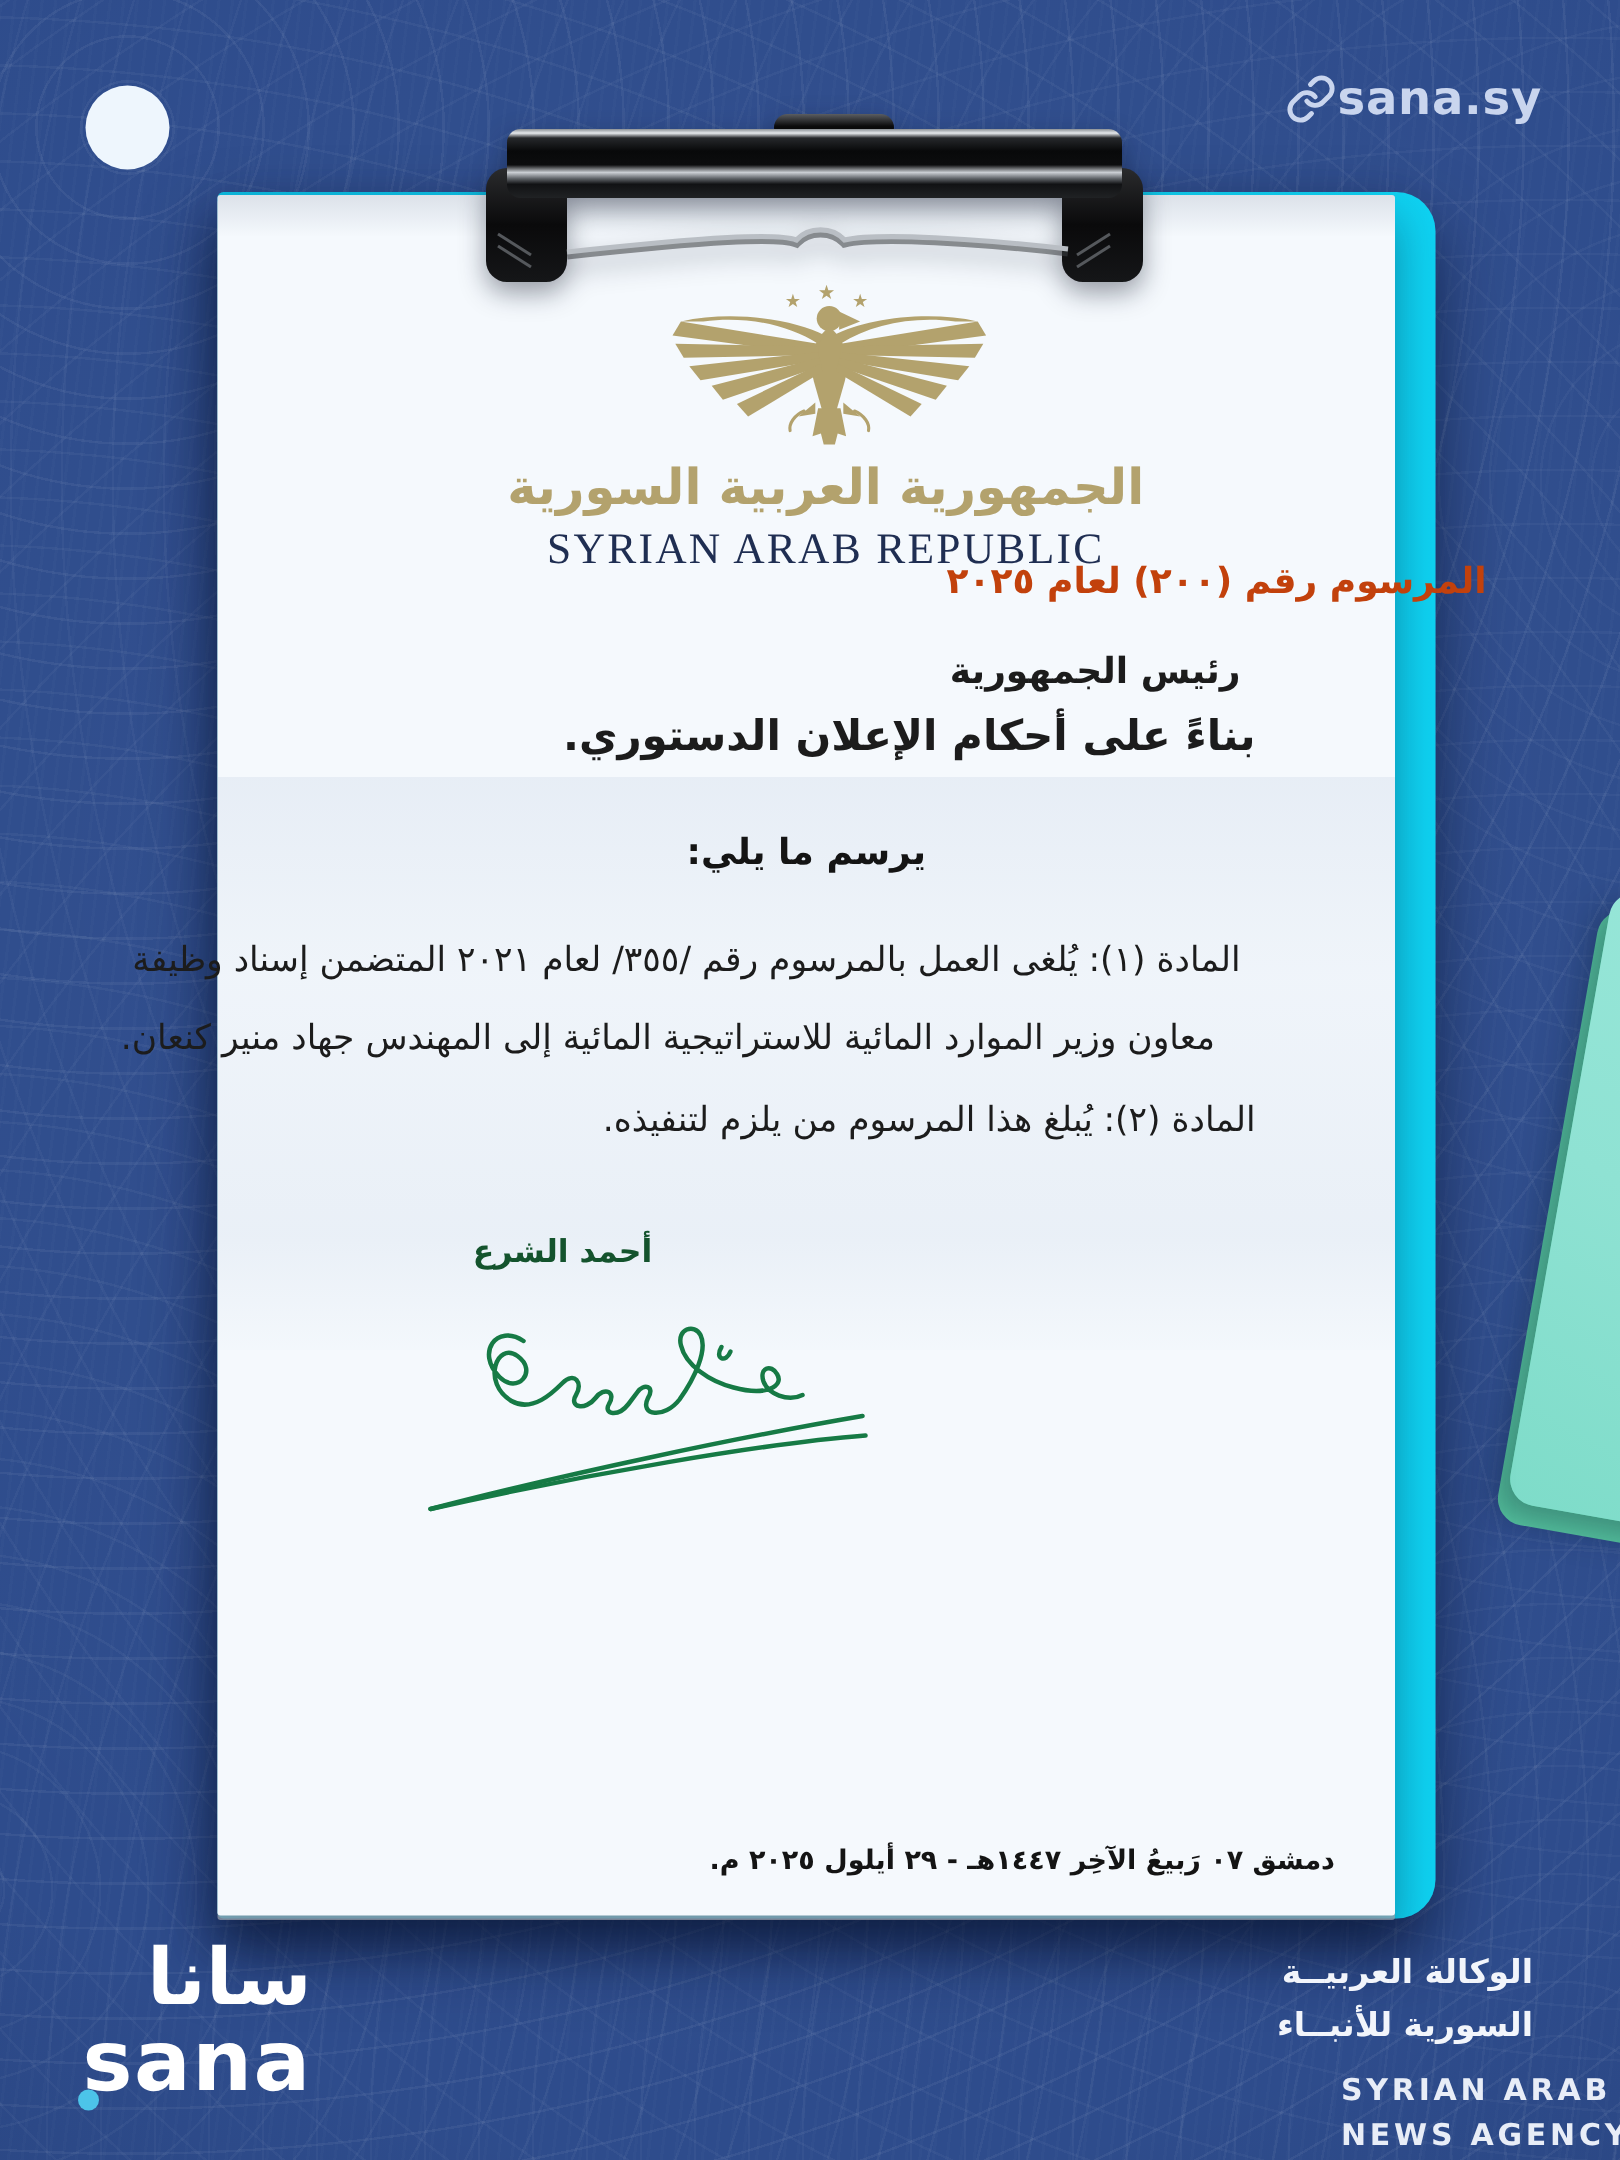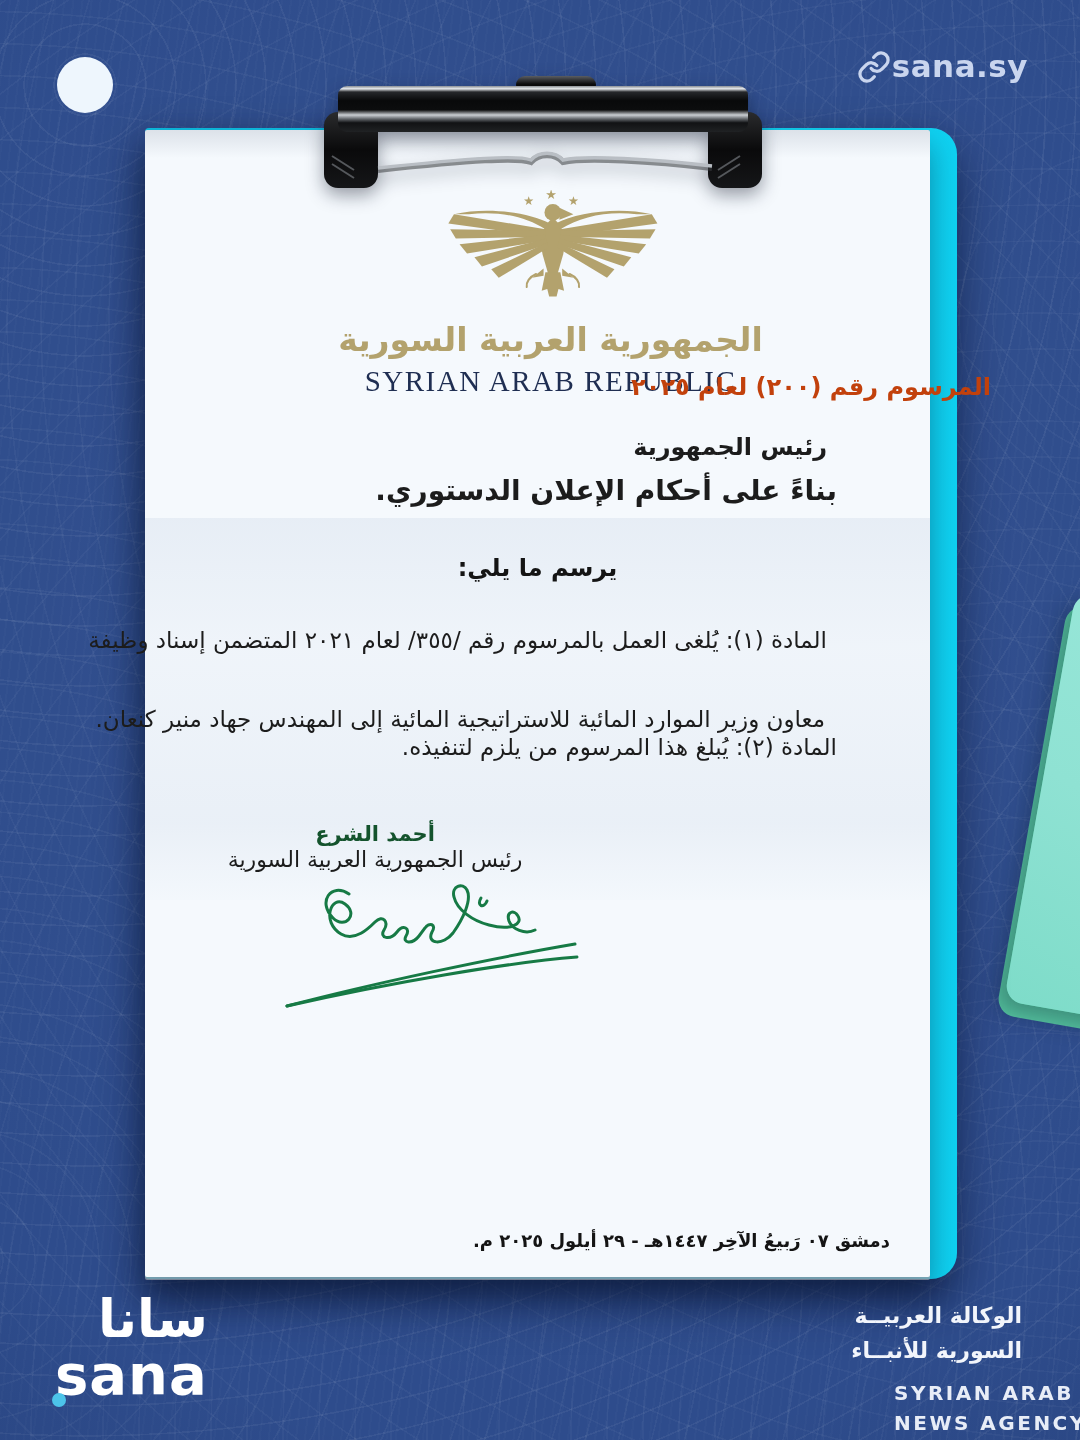--- a/index.html
+++ b/index.html
@@ -9,21 +9,21 @@
     background-color:#2e4c8c;
     background-image:
       radial-gradient(140% 110% at 50% 40%, rgba(255,255,255,0.03) 0%, rgba(0,0,0,0) 55%, rgba(6,14,40,0.28) 100%),
       repeating-radial-gradient(circle at 85px 85px, rgba(255,255,255,0.05) 0 1.6px, transparent 1.6px 30px),
       repeating-radial-gradient(circle at 1130px 320px, rgba(255,255,255,0.035) 0 1.6px, transparent 1.6px 34px),
       repeating-radial-gradient(circle at -30px 1260px, rgba(255,255,255,0.04) 0 1.6px, transparent 1.6px 32px),
       repeating-radial-gradient(circle at 1040px 1430px, rgba(255,255,255,0.035) 0 1.6px, transparent 1.6px 36px),
       repeating-linear-gradient(97deg, rgba(255,255,255,0.015) 0 2px, transparent 2px 9px);
   }
   .white-dot{position:absolute;left:57px;top:57px;width:56px;height:56px;border-radius:50%;background:#eef6fd;}
-  .site-link{position:absolute;right:52px;top:48px;display:flex;align-items:flex-end;gap:1px;
+  .site-link{position:absolute;right:52px;top:48px;display:flex;align-items:center;gap:1px;
     color:#c9d5ee;font-size:31px;font-weight:700;letter-spacing:0.5px;}
   .site-link svg{display:block;}
 
   
   .teal-sheet-shadow{position:absolute;left:1068px;top:604px;width:300px;height:416px;border-radius:18px;
     background:#58c9a3;transform:rotate(10deg);transform-origin:top left;}
   .teal-sheet{position:absolute;left:1076px;top:592px;width:300px;height:415px;border-radius:18px;
     background:linear-gradient(200deg,#9ae8da 0%,#8fe2d3 55%,#7edcc9 100%);
     transform:rotate(10deg);transform-origin:top left;
     box-shadow:-8px 10px 22px rgba(8,25,45,0.35);}
@@ -34,31 +34,31 @@
     box-shadow:0 22px 45px rgba(3,12,38,0.55);}
   .paper{position:absolute;left:145px;top:130px;width:785px;height:1147px;border-radius:2px;
     background:#f5f9fd;
     box-shadow:0 3px 0 rgba(150,160,172,0.75), 0 16px 30px rgba(4,12,35,0.35);}
   .paper::before{content:"";position:absolute;left:0;top:0;width:100%;height:28px;
     background:linear-gradient(180deg,rgba(88,104,128,0.16),rgba(88,104,128,0));}
   .paper-band{position:absolute;left:0;top:388px;width:100%;height:382px;
     background:linear-gradient(180deg,rgba(150,172,203,0.15) 0%,rgba(150,172,203,0.06) 35%,rgba(150,172,203,0.12) 80%,rgba(150,172,203,0.02) 100%);}
   .rtl{direction:rtl;unicode-bidi:plaintext;}
   .emblem-group{position:absolute;left:50%;top:60px;transform:translateX(calc(-50% + 13px));text-align:center;width:700px;}
-  .title-ar{margin-top:16px;font-size:33px;font-weight:700;color:#b3a26d;line-height:1.1;}
+  .title-ar{margin-top:1px;font-size:33px;font-weight:700;color:#b3a26d;line-height:1.1;}
   .title-en{margin-top:7px;font-family:"Liberation Serif",serif;font-size:29px;letter-spacing:1.5px;color:#1f2e52;}
 
   .decree-no{position:absolute;top:243px;width:100%;text-align:right;font-size:24px;font-weight:700;color:#c2410c;}
   .decree-no span{display:inline-block;transform:translateX(61px);}
   .line{position:absolute;font-size:23px;color:#1c1c1c;white-space:nowrap;}
   .issuer{top:303px;right:103px;font-size:24px;font-weight:700;}
   .basis{top:344px;right:93px;font-size:28px;font-weight:700;}
   .preamble{top:424px;width:100%;text-align:center;font-size:24px;font-weight:700;color:#141414;}
   .a1l1{top:497px;right:103px;}
-  .a1l2{top:549px;right:105px;margin-top:27px;}
+  .a1l2{top:549px;right:120px;}
   .a2{top:604px;right:93px;}
   .art-label{font-weight:400;margin-inline-end:7px;}
   .sig-name{top:681px;left:100px;width:260px;text-align:center;font-size:21px;font-weight:700;color:#14532d;margin-top:11px;}
   .sig-title{top:717px;left:70px;width:320px;text-align:center;font-size:22px;color:#1c1c1c;}
   .signature{position:absolute;top:750px;left:126px;width:320px;height:140px;}
   .date-line{top:1100px;right:40px;font-size:18px;font-weight:700;color:#141414;}
 
   .clip{position:absolute;left:322px;top:74px;filter:drop-shadow(0 7px 9px rgba(2,10,30,0.4));}
 
   
@@ -139,21 +139,20 @@
 
     <div class="line a1l1 rtl">
       <span class="art-label">المادة (١):</span><span>يُلغى العمل بالمرسوم رقم /٣٥٥/ لعام ٢٠٢١ المتضمن إسناد وظيفة</span>
     </div>
     <div class="line a1l2 rtl">معاون وزير الموارد المائية للاستراتيجية المائية إلى المهندس جهاد منير كنعان.</div>
     <div class="line a2 rtl">
       <span class="art-label">المادة (٢):</span><span>يُبلغ هذا المرسوم من يلزم لتنفيذه.</span>
     </div>
 
     <div class="line sig-name rtl">أحمد الشرع</div>
-    <div class="line sig-title rtl">رئيس الجمهورية العربية السورية</div>
 
     <svg class="signature" viewBox="0 0 320 140">
       <g fill="none" stroke="#167a45" stroke-width="3" stroke-linecap="round">
         <path d="M78 14 C60 2 46 22 62 38 C74 50 88 34 74 24 C60 14 50 42 70 54 C84 62 98 48 104 42 C112 34 118 42 113 50 C108 58 119 61 126 52 C132 44 140 48 135 56 C131 63 141 65 148 56 L154 48 C158 42 166 44 161 52 C155 64 172 66 182 53 C192 39 201 20 196 10 C192 2 180 6 183 17 C186 30 202 41 218 45 C240 51 252 44 247 36 C243 29 235 32 238 41 C241 49 254 55 264 50"></path>
         <path d="M304 64 C222 78 104 103 16 126"></path>
         <path d="M16 126 C118 103 240 82 306 77"></path>
         <path d="M210 18 C205 26 213 29 216 21"></path>
       </g>
     </svg>
 

